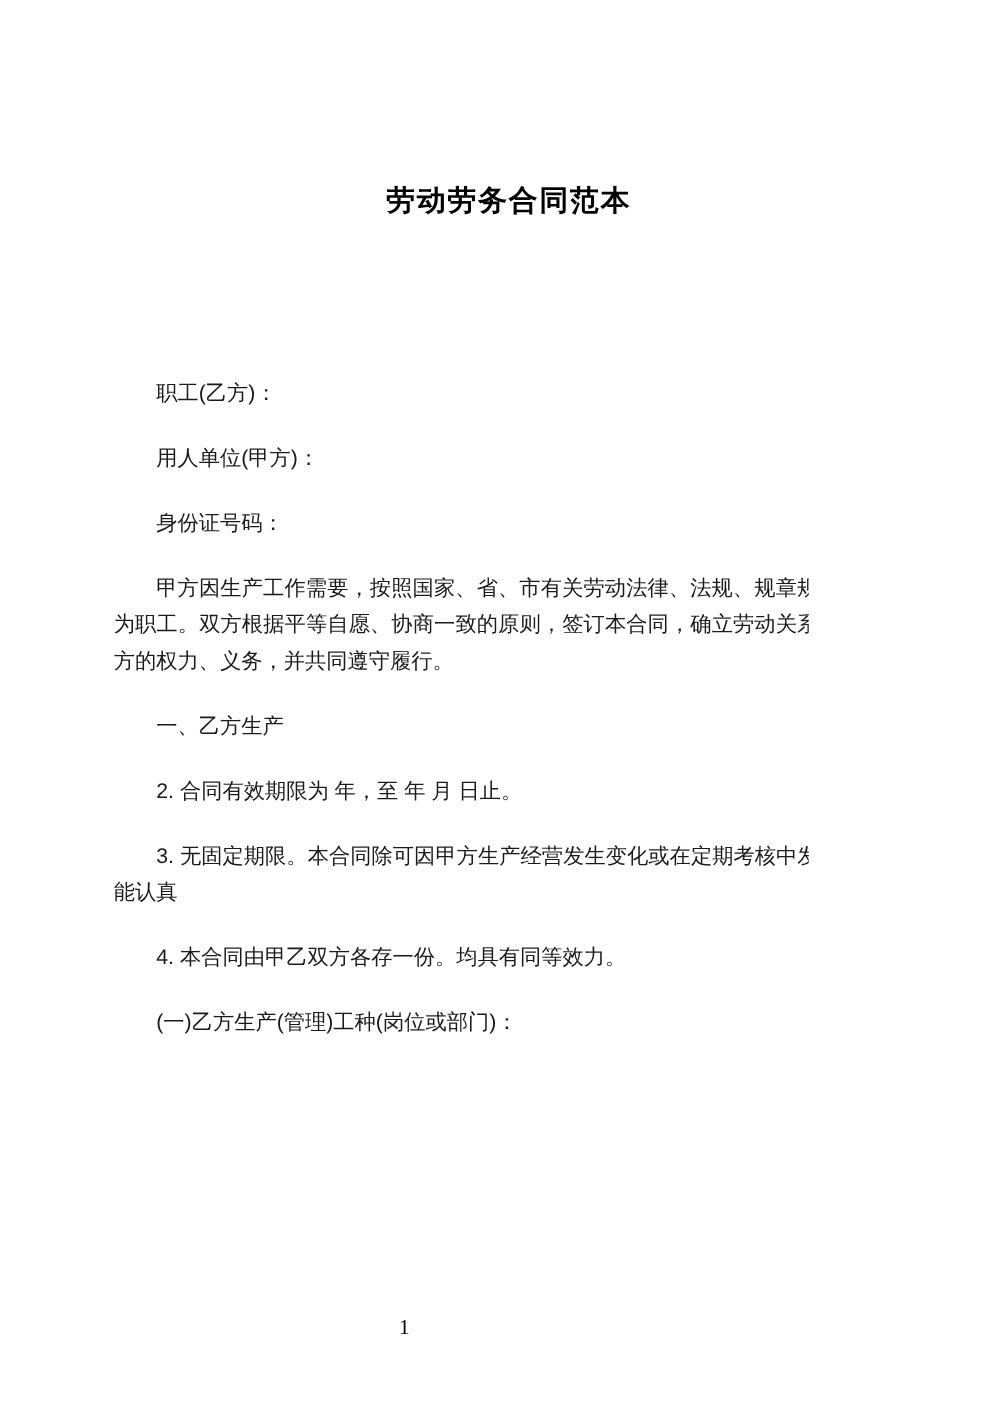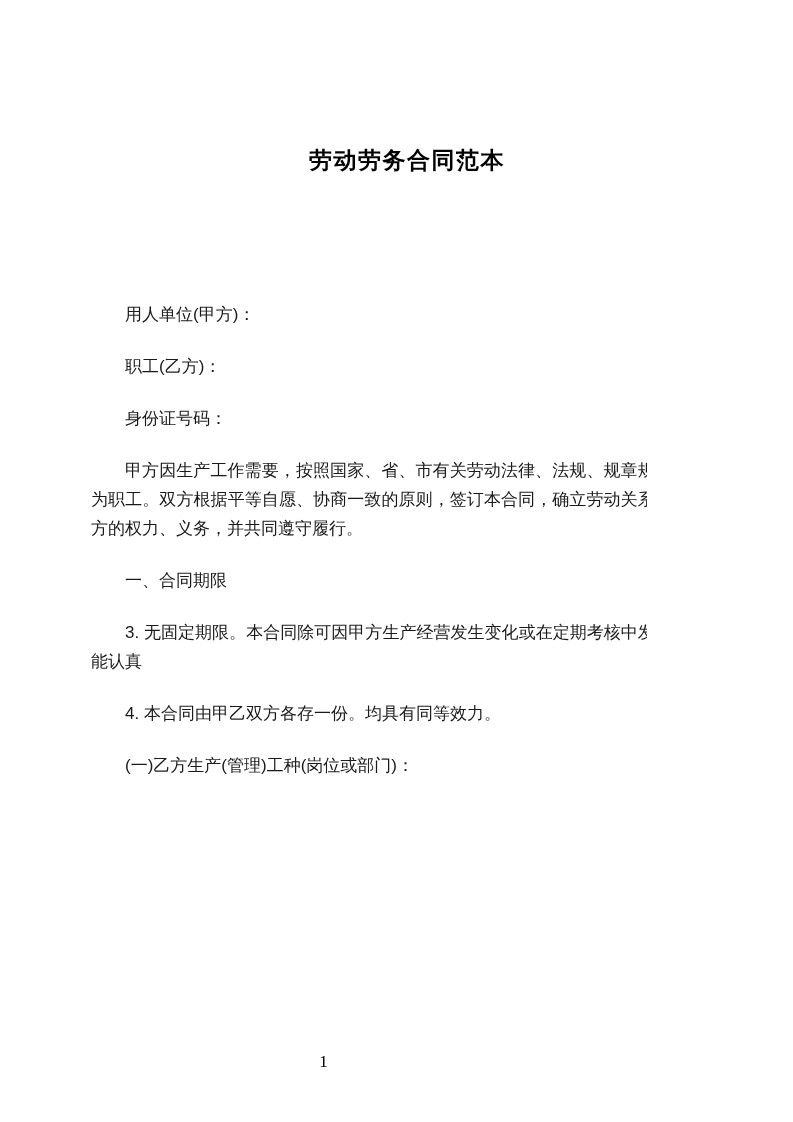--- a/index.html
+++ b/index.html
@@ -48,24 +48,25 @@
     color: #000000;
   }
 </style>
 </head>
 <body>
 
 <div class="page">
   <div class="content">
     <div class="doc-title">劳动劳务合同范本</div>
 
+    <p class="para">职工(乙方)：</p>
     <p class="para">用人单位(甲方)：</p>
-    <p class="para">职工(乙方)：</p>
     <p class="para">身份证号码：</p>
     <p class="para">甲方因生产工作需要，按照国家、省、市有关劳动法律、法规、规章规定，招用为职工。双方根据平等自愿、协商一致的原则，签订本合同，确立劳动关系，明确双方的权力、义务，并共同遵守履行。</p>
-    <p class="para">一、合同期限</p>
+    <p class="para">一、乙方生产</p>
+    <p class="para">2. 合同有效期限为  年，至  年  月  日止。</p>
     <p class="para">3. 无固定期限。本合同除可因甲方生产经营发生变化或在定期考核中发现乙方未能认真</p>
     <p class="para">4. 本合同由甲乙双方各存一份。均具有同等效力。</p>
     <p class="para">(一)乙方生产(管理)工种(岗位或部门)：</p>
   </div>
 
   <div class="page-number">1</div>
 </div>
 
 </body></html>

